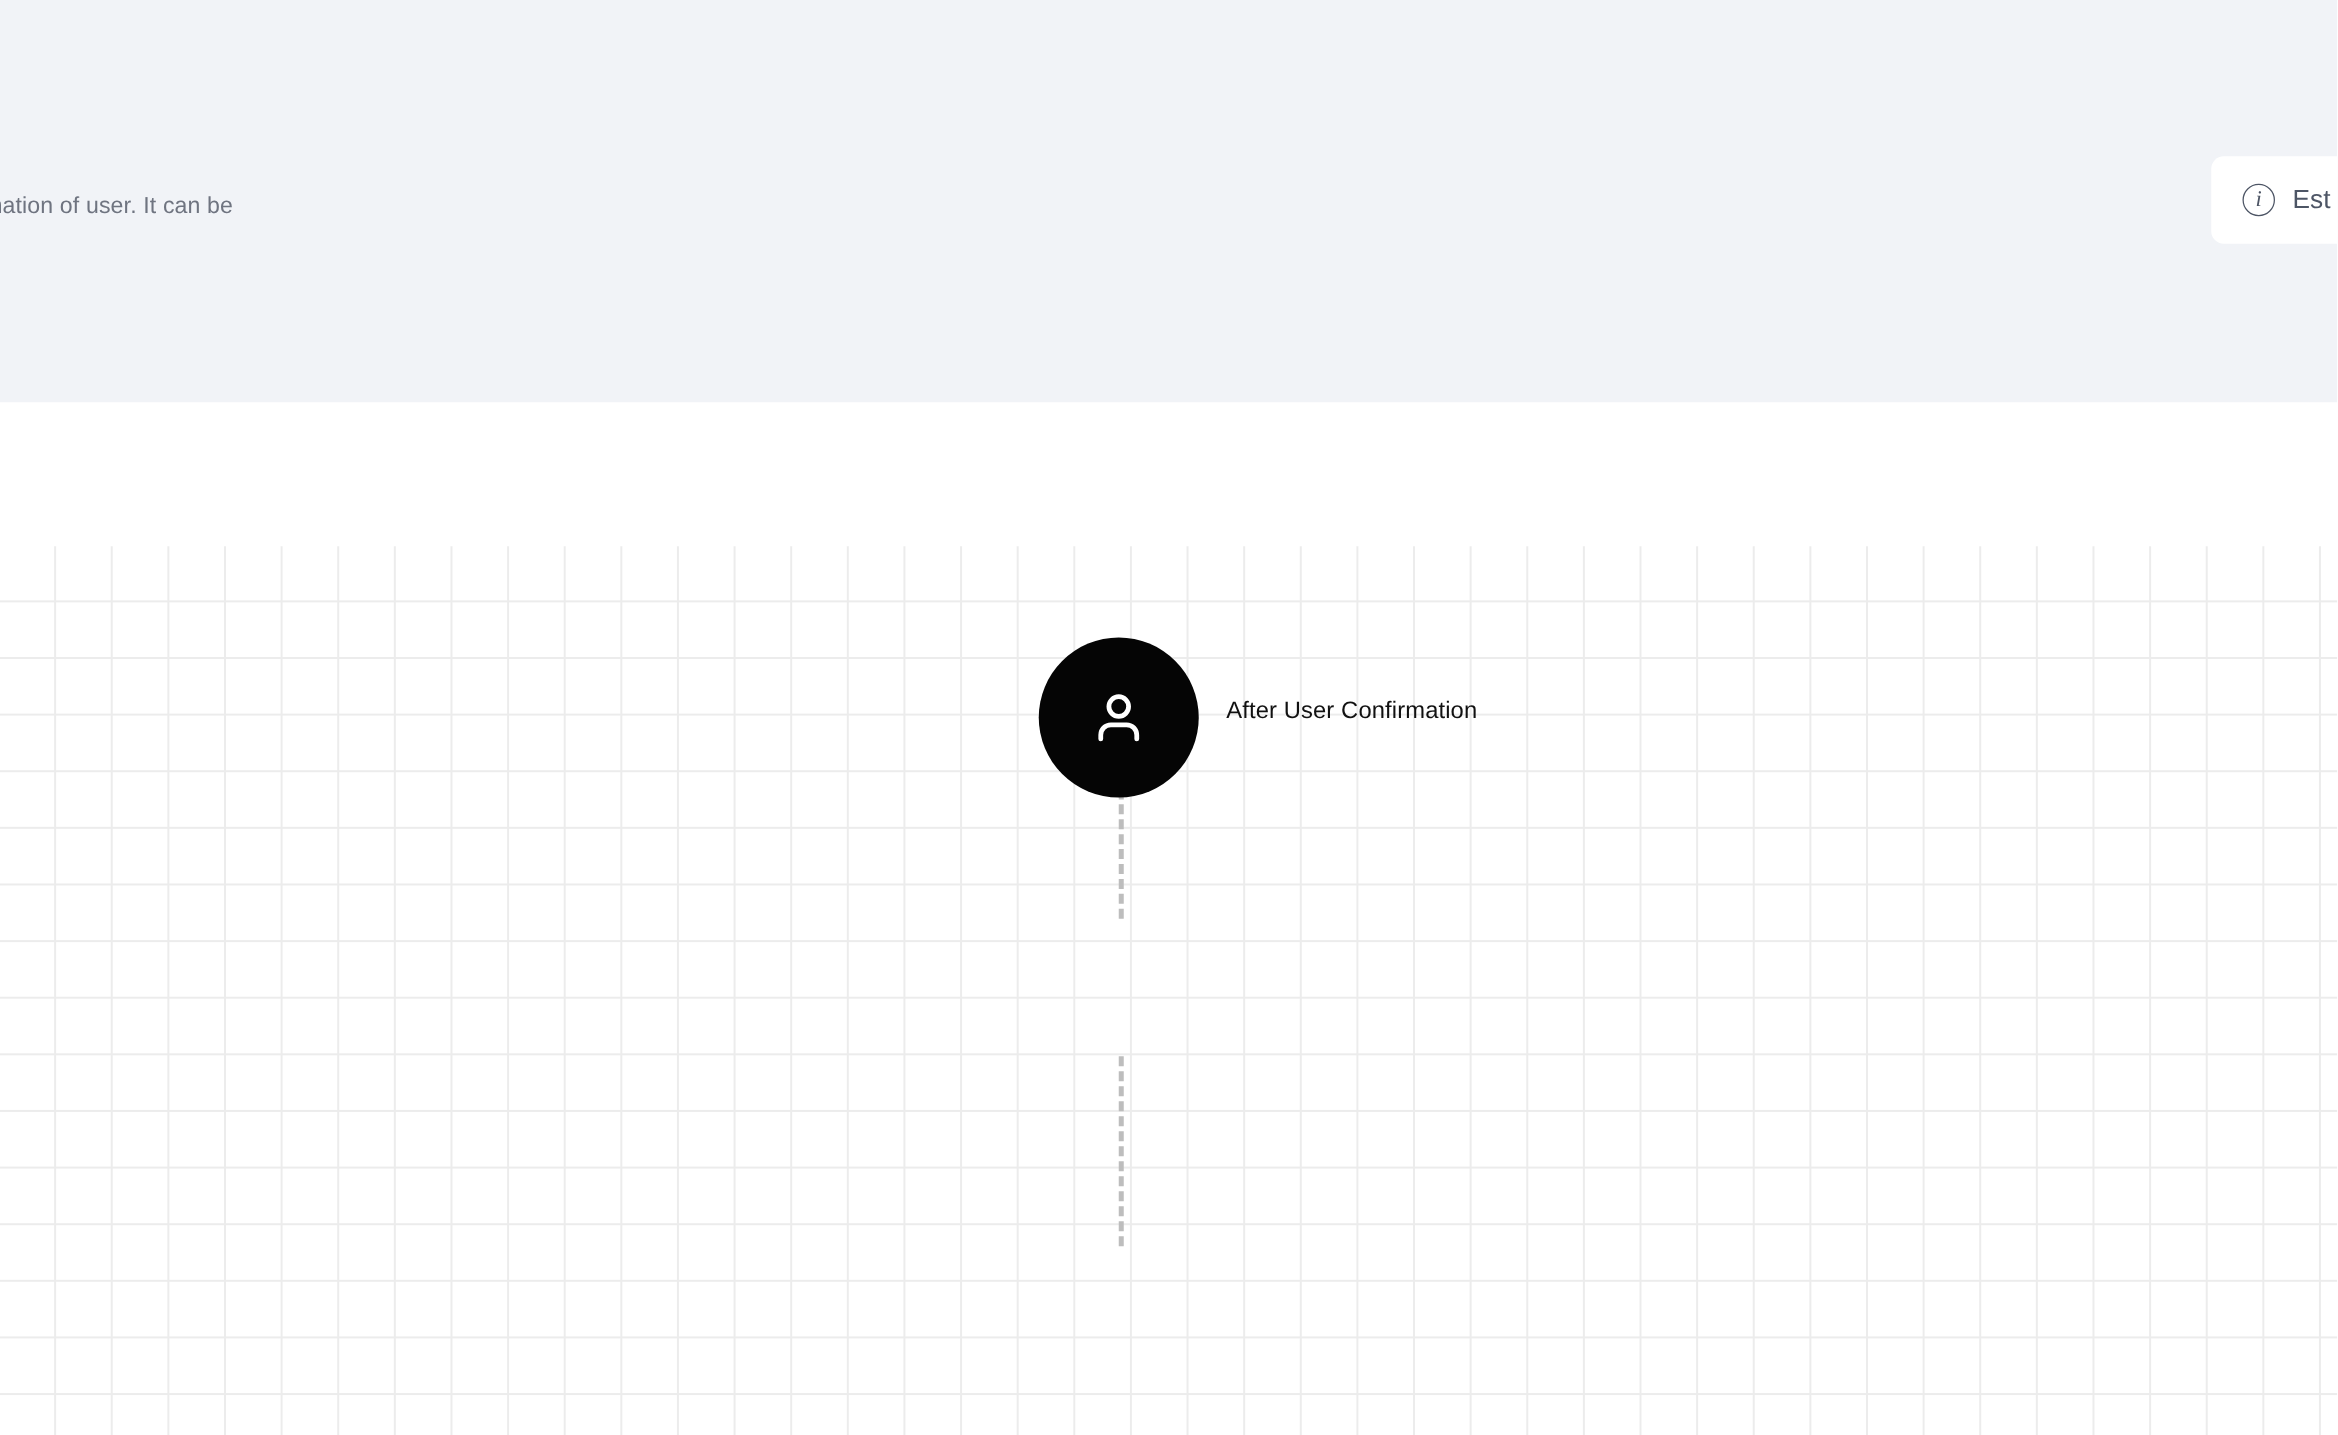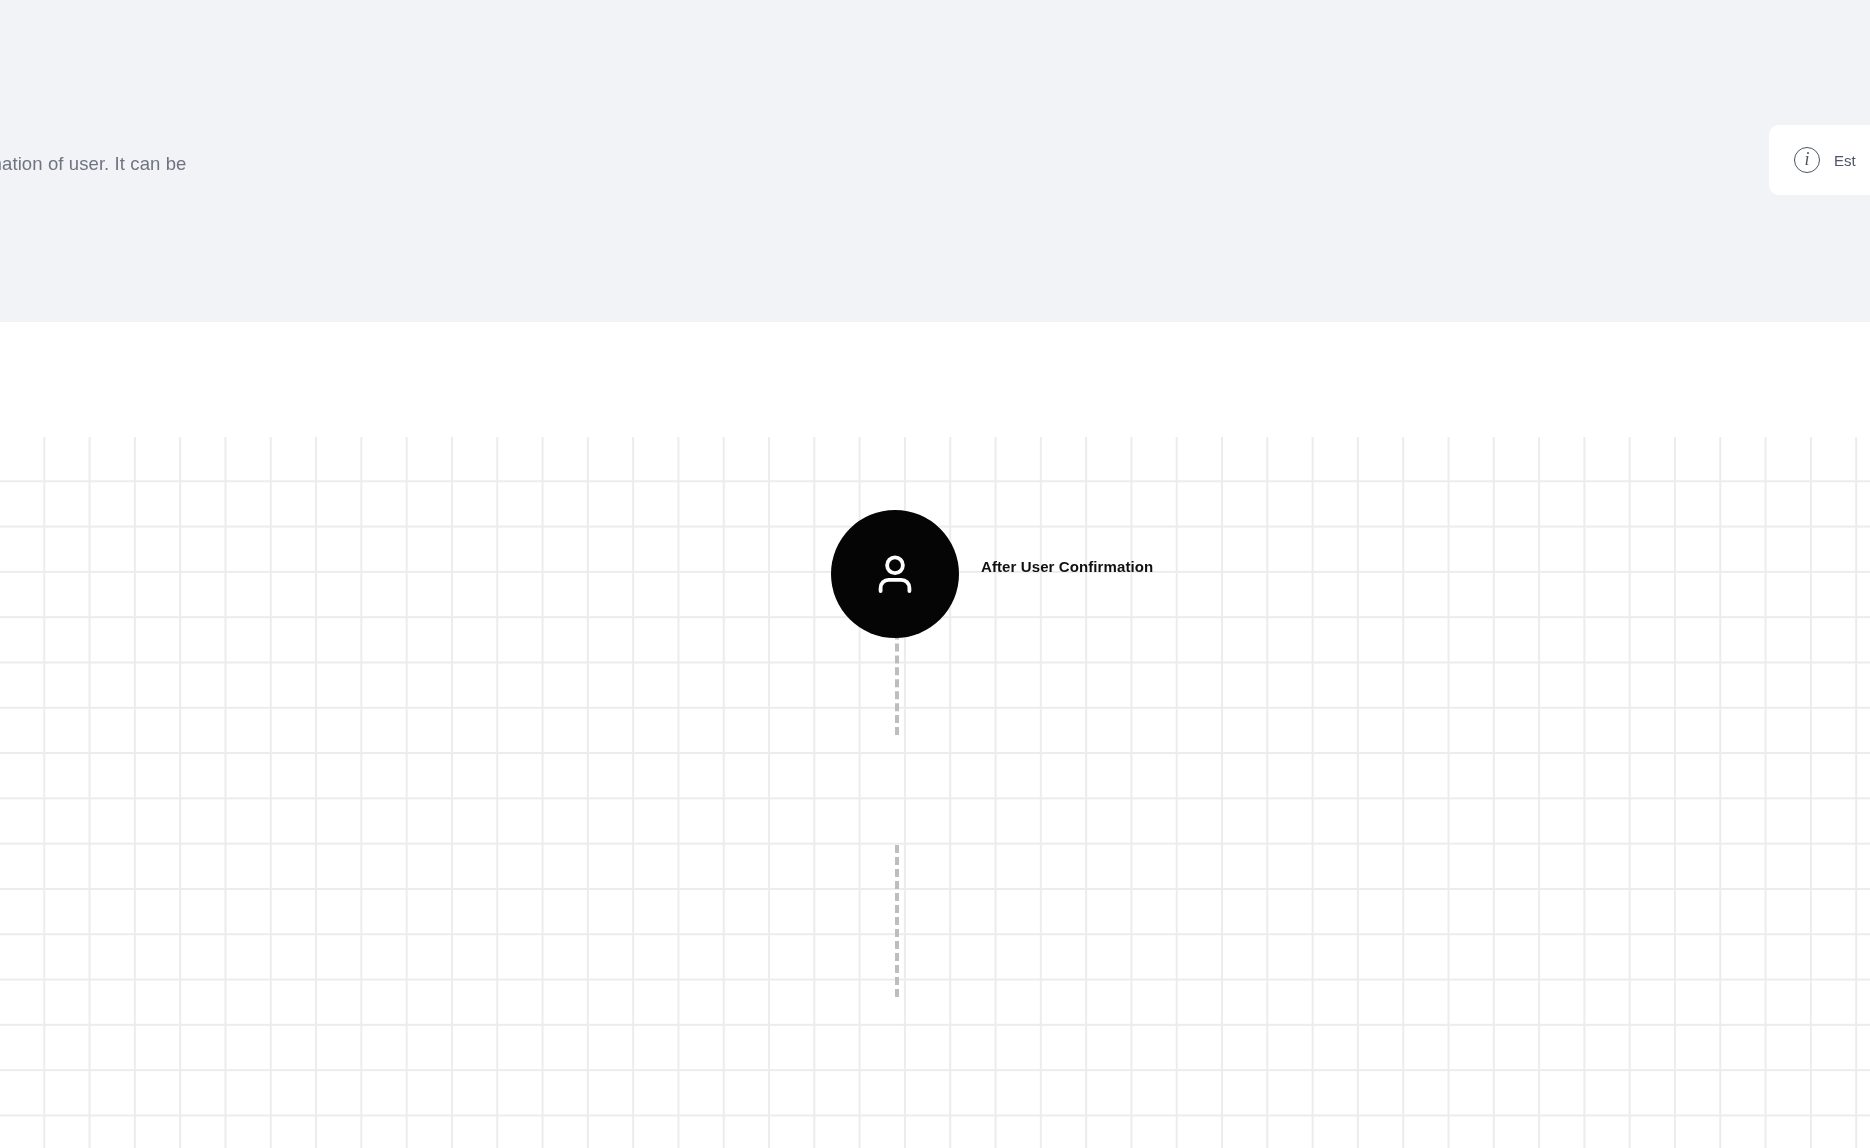--- a/index.html
+++ b/index.html
@@ -63,21 +63,21 @@
     border: 1.6px solid #4d5565;
     border-radius: 50%;
     color: #4d5565;
     font-family: "Liberation Serif", serif;
     font-size: 18px;
     font-style: italic;
     line-height: 23px;
     text-align: center;
   }
   .info-pill .info-text {
-    font-size: 15px;
+    font-size: 21px;
     color: #4d5565;
     white-space: nowrap;
   }
 
   
   .canvas-gap {
     position: absolute;
     left: 0;
     top: 322px;
     width: 1870px;
@@ -122,22 +122,22 @@
     display: flex;
     align-items: center;
     justify-content: center;
   }
   .trigger-node svg { display: block; }
 
   .trigger-label {
     position: absolute;
     left: 981px;
     top: 558px;
-    font-size: 15px;
-    font-weight: bold;
+    font-size: 19px;
+    font-weight: normal;
     color: #111111;
     white-space: nowrap;
     letter-spacing: 0.1px;
   }
 </style>
 </head>
 <body>
 
 <div id="app">
 

